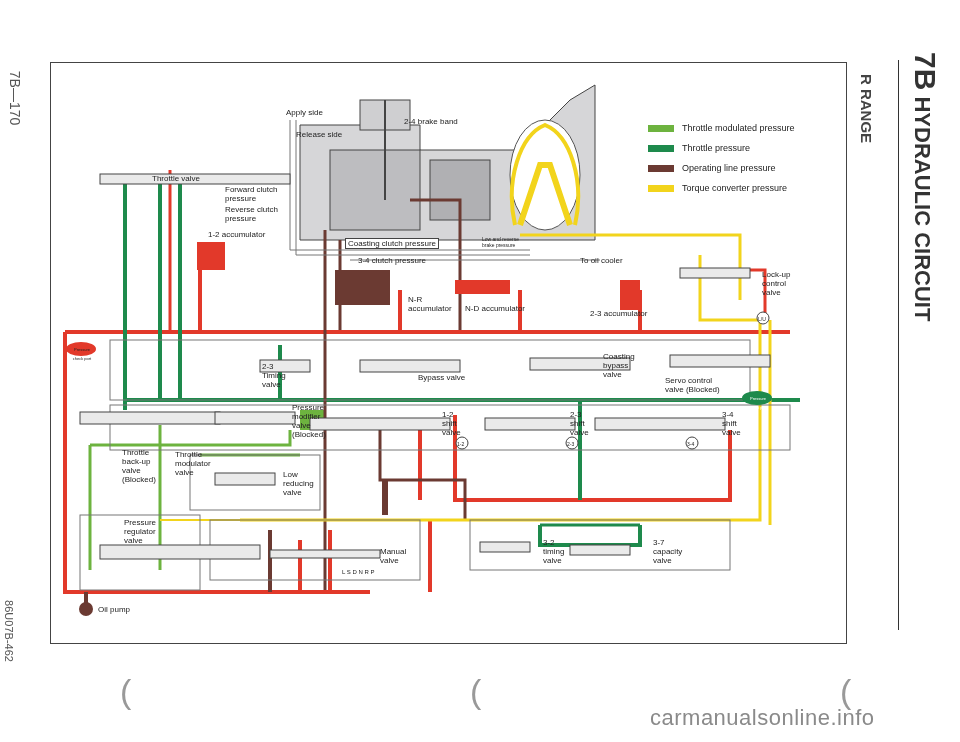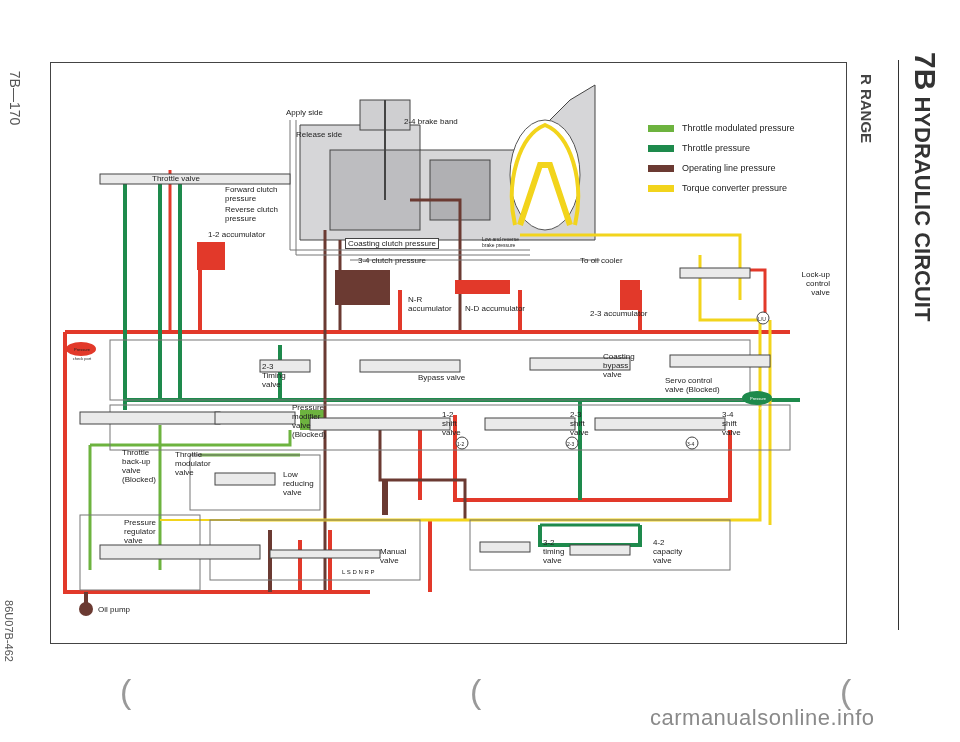--- a/index.html
+++ b/index.html
@@ -164,37 +164,37 @@
 <div class="lbl" style="left:225px;top:185px;width:65px;white-space:normal;">Forward clutch pressure</div>
 <div class="lbl" style="left:225px;top:205px;width:65px;white-space:normal;">Reverse clutch pressure</div>
 <div class="lbl" style="left:208px;top:230px;">1-2 accumulator</div>
 <div class="lbl" style="left:345px;top:238px;border:1px solid #444;padding:0 2px;background:#fff;">Coasting clutch pressure</div>
 <div class="lbl" style="left:482px;top:236px;font-size:5px;line-height:6px;width:40px;white-space:normal;">Low and reverse brake pressure</div>
 <div class="lbl" style="left:358px;top:256px;">3-4 clutch pressure</div>
 <div class="lbl" style="left:580px;top:256px;">To oil cooler</div>
 <div class="lbl" style="left:408px;top:295px;width:40px;white-space:normal;">N-R accumulator</div>
 <div class="lbl" style="left:465px;top:304px;">N-D accumulator</div>
 <div class="lbl" style="left:590px;top:309px;">2-3 accumulator</div>
-<div class="lbl" style="left:794px;top:270px;width:36px;white-space:normal;text-align:right;">Lock-up control valve</div>
+<div class="lbl" style="left:762px;top:270px;width:36px;white-space:normal;">Lock-up control valve</div>
 <div class="lbl" style="left:262px;top:342px;width:32px;white-space:normal;margin-top:20px;">2-3 Timing valve</div>
 <div class="lbl" style="left:418px;top:373px;">Bypass valve</div>
 <div class="lbl" style="left:603px;top:352px;width:36px;white-space:normal;">Coasting bypass valve</div>
 <div class="lbl" style="left:665px;top:376px;width:60px;white-space:normal;">Servo control valve (Blocked)</div>
 <div class="lbl" style="left:175px;top:408px;width:40px;white-space:normal;margin-top:42px;">Throttle modulator valve</div>
 <div class="lbl" style="left:292px;top:403px;width:40px;white-space:normal;">Pressure modifier valve (Blocked)</div>
 <div class="lbl" style="left:442px;top:410px;width:22px;white-space:normal;">1-2 shift valve</div>
 <div class="lbl" style="left:570px;top:410px;width:22px;white-space:normal;">2-3 shift valve</div>
 <div class="lbl" style="left:722px;top:410px;width:22px;white-space:normal;">3-4 shift valve</div>
 <div class="lbl" style="left:122px;top:448px;width:40px;white-space:normal;">Throttle back-up valve (Blocked)</div>
 <div class="lbl" style="left:283px;top:470px;width:36px;white-space:normal;">Low reducing valve</div>
 <div class="lbl" style="left:124px;top:518px;width:36px;white-space:normal;">Pressure regulator valve</div>
 <div class="lbl" style="left:380px;top:547px;width:30px;white-space:normal;">Manual valve</div>
 <div class="lbl" style="left:342px;top:568px;font-size:6px;">L S D N R P</div>
 <div class="lbl" style="left:543px;top:538px;width:30px;white-space:normal;">3-2 timing valve</div>
-<div class="lbl" style="left:653px;top:538px;width:36px;white-space:normal;">4-2 capacity valve</div>
+<div class="lbl" style="left:653px;top:538px;width:36px;white-space:normal;">3-7 capacity valve</div>
 <div class="lbl" style="left:98px;top:605px;">Oil pump</div>
 
 <div class="lbl" style="left:70px;top:345px;font-size:4px;width:24px;white-space:normal;text-align:center;">Pressure check port</div>
 <div class="lbl" style="left:746px;top:394px;font-size:4px;width:24px;white-space:normal;text-align:center;color:#fff;">Pressure check port</div>
 
 <div class="lbl" style="left:457px;top:440px;font-size:5px;">1-2</div>
 <div class="lbl" style="left:567px;top:440px;font-size:5px;">2-3</div>
 <div class="lbl" style="left:687px;top:440px;font-size:5px;">3-4</div>
 <div class="lbl" style="left:758px;top:315px;font-size:5px;">L/U</div>
 

